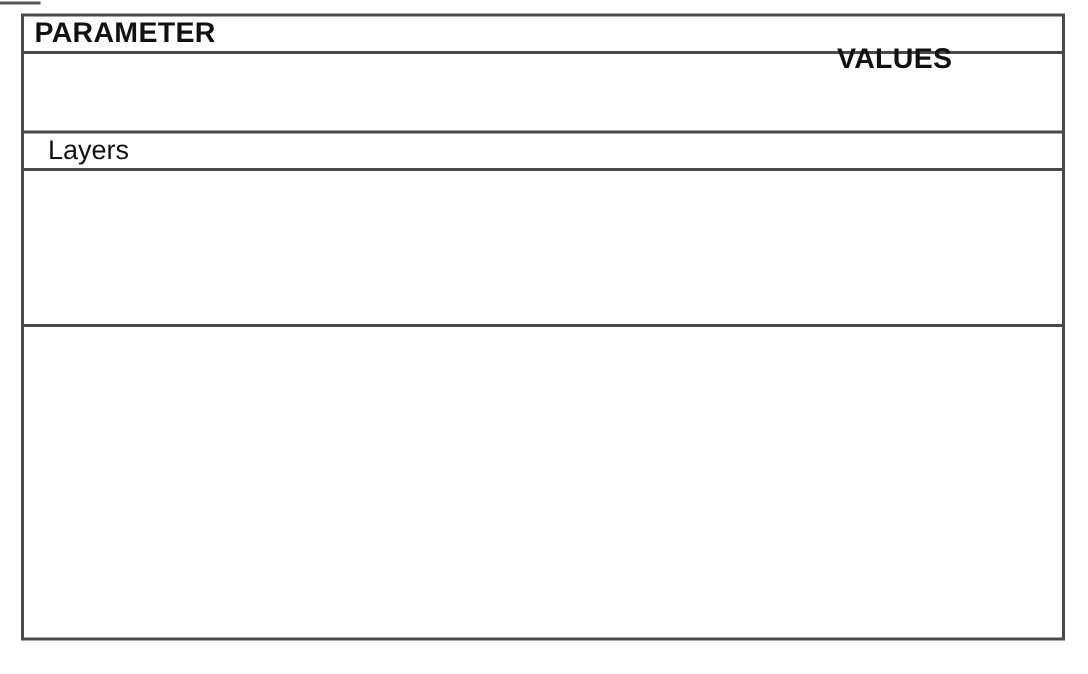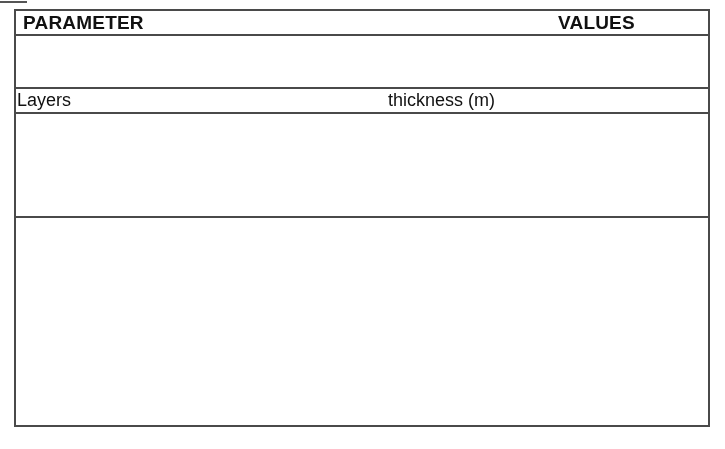--- a/index.html
+++ b/index.html
@@ -26,37 +26,37 @@
   }
   .thead {
     position: relative;
     height: 23px;
     line-height: 23px;
     font-size: 19px;
     font-weight: bold;
     letter-spacing: 0.2px;
   }
   .thead .param { padding-left: 7px; }
-  .thead .values { position: absolute; left: 542px; top: 0; }
+  .thead .values { position: absolute; left: 542px; top: 17px; }
   .sec { border-top: 2px solid #4a4a4a; }
   .cell {
     font-size: 18px;
     padding-left: 5px;
     white-space: pre;
     overflow: hidden;
   }
   .sec1 { height: 53px; }
   .sec1 .cell { height: 25.5px; line-height: 25.5px; }
   .layers-row {
     position: relative;
     height: 25px;
     line-height: 22px;
     font-size: 18px;
   }
-  .layers-row .label { padding-left: 1px; }
+  .layers-row .label { padding-left: 16px; }
   .layers-row .col1 { position: absolute; left: 372px; top: 0; }
   .layers-row .col2 { position: absolute; left: 581px; top: 0; }
   .layer-sec { height: 104px; }
   .layer-sec .cell { height: 25.5px; line-height: 25.5px; padding-left: 35px; }
   .sec3 { height: 209px; }
   .sec3 .cell { height: 25.875px; line-height: 25.875px; }
 </style>
 </head>
 <body>
 
@@ -73,21 +73,20 @@
     <div class="cell">
       
     </div>
     <div class="cell">
       
     </div>
   </div>
 
   <div class="sec layers-row">
     <span class="label">Layers</span>
-    <span class="col1">thickness (m)</span>
   </div>
 
   <div class="sec layer-sec">
     <div class="cell">
       
     </div>
     <div class="cell">
       
     </div>
     <div class="cell">

